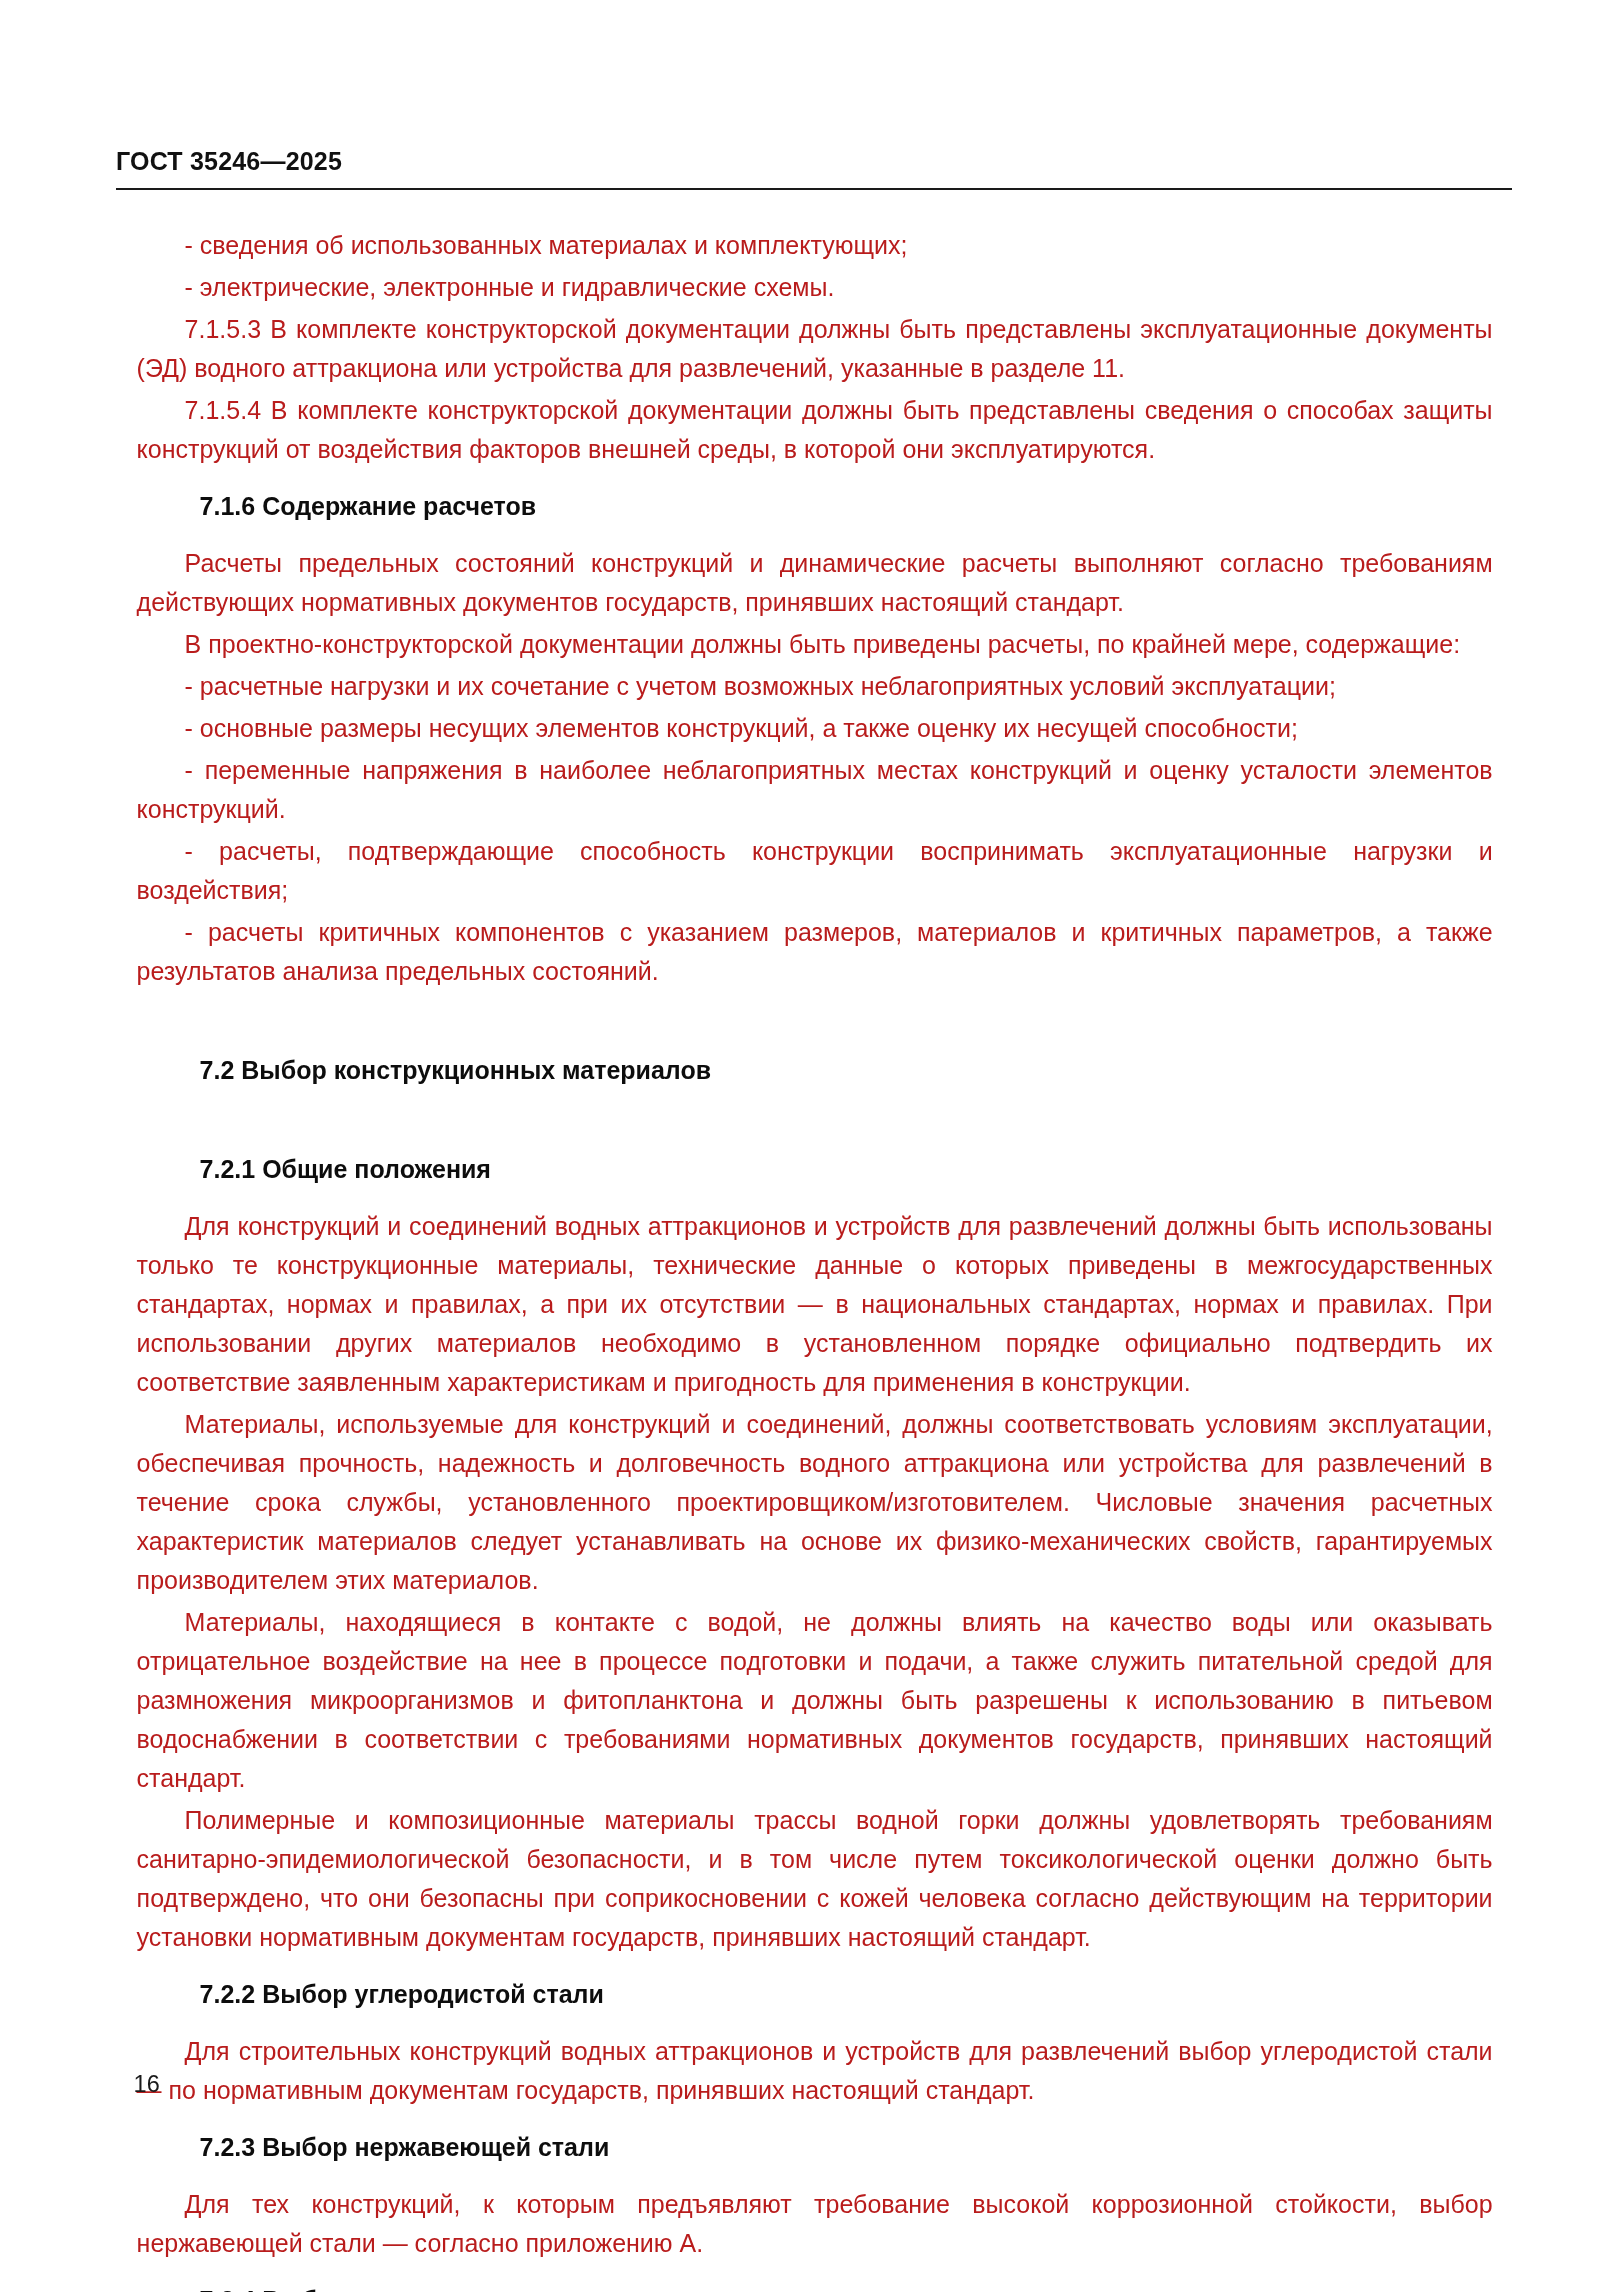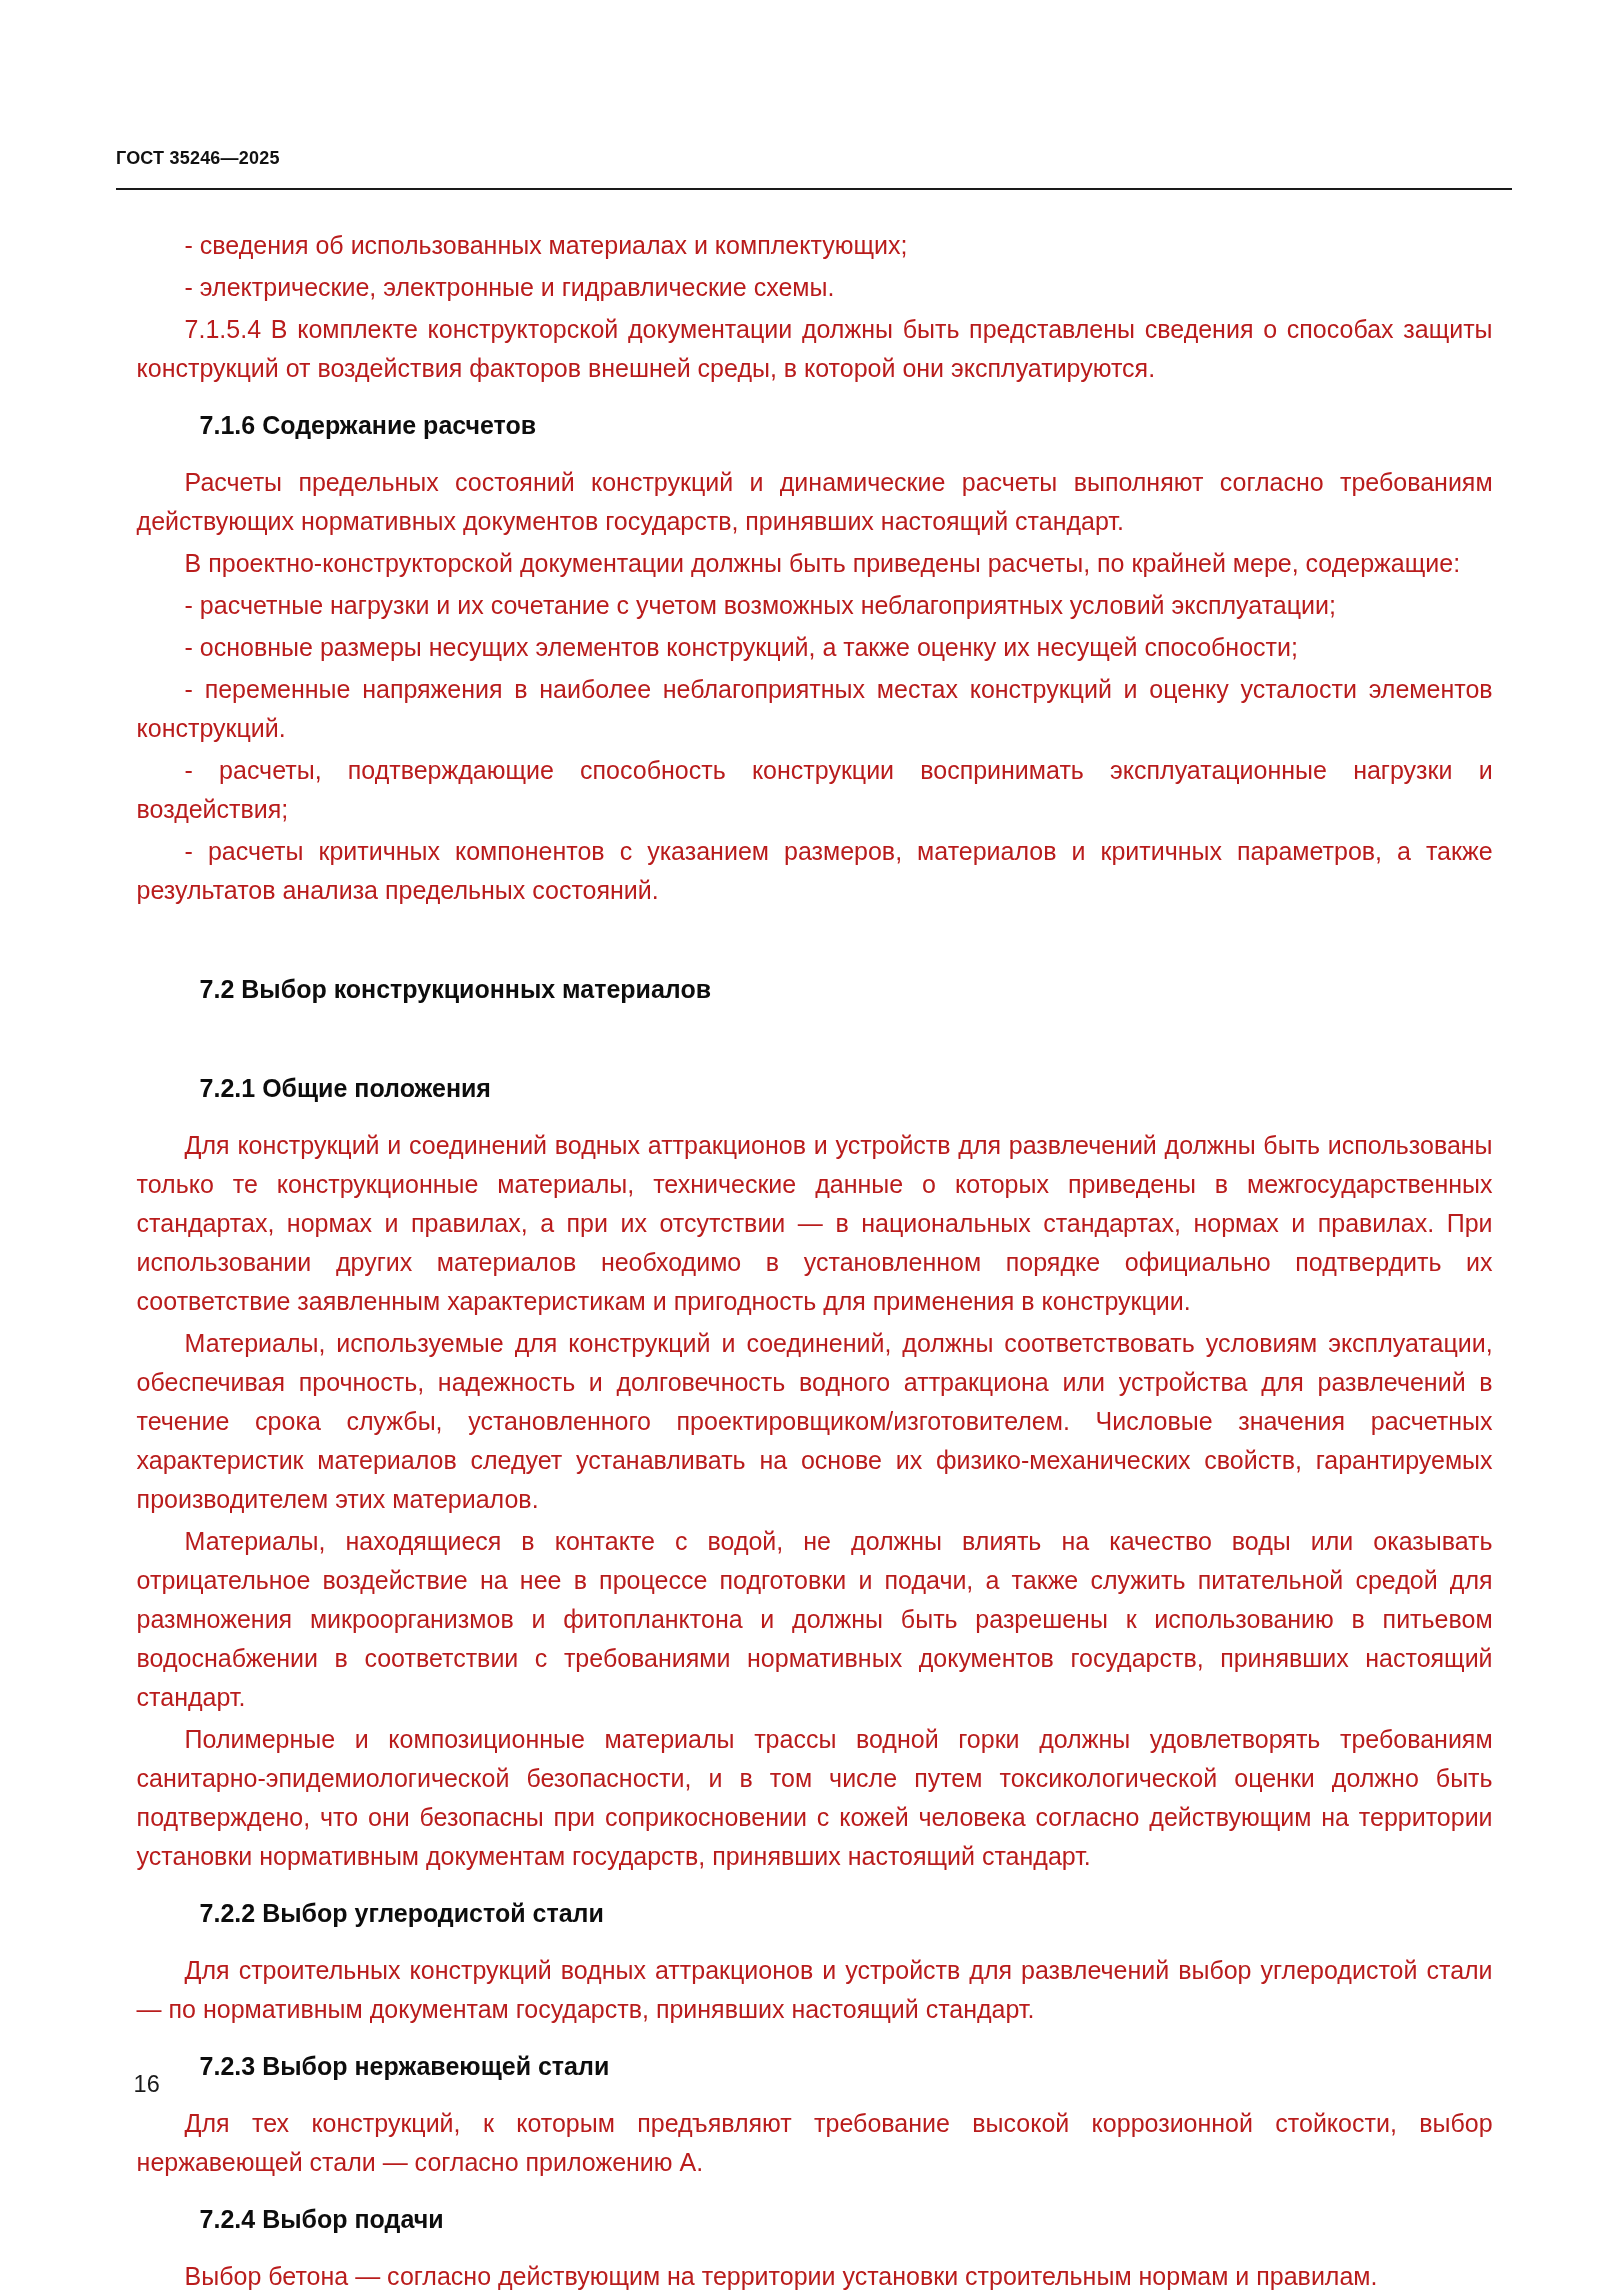--- a/index.html
+++ b/index.html
@@ -27,21 +27,21 @@
     height: 2293px;
   }
   
   .header {
     position: absolute;
     left: 0;
     top: 149px;
     width: 1396px;
   }
   .header-title {
-    font-size: 18px;
+    font-size: 25px;
     font-weight: bold;
     letter-spacing: 0.2px;
     line-height: 1;
     color: #111111;
     white-space: nowrap;
   }
   .header-rule {
     position: absolute;
     left: 0;
     top: 188px;
@@ -100,20 +100,21 @@
 
     <div class="header">
       <div class="header-title">ГОСТ 35246—2025</div>
     </div>
     <div class="header-rule"></div>
 
     <div class="body-col">
 
       <p class="ind">- сведения об использованных материалах и комплектующих;</p>
       <p class="ind">- электрические, электронные и гидравлические схемы.</p>
+      <p class="ind">7.1.5.3 В комплекте конструкторской документации должны быть представлены эксплуатационные документы (ЭД) водного аттракциона или устройства для развлечений, указанные в разделе 11.</p>
       <p class="ind">7.1.5.4 В комплекте конструкторской документации должны быть представлены сведения о способах защиты конструкций от воздействия факторов внешней среды, в которой они эксплуатируются.</p>
 
       <h4 class="heading">7.1.6 Содержание расчетов</h4>
       <p class="ind">Расчеты предельных состояний конструкций и динамические расчеты выполняют согласно требованиям действующих нормативных документов государств, принявших настоящий стандарт.</p>
       <p class="ind">В проектно-конструкторской документации должны быть приведены расчеты, по крайней мере, содержащие:</p>
 
       <p class="ind">- расчетные нагрузки и их сочетание с учетом возможных неблагоприятных условий эксплуатации;</p>
       <p class="ind">- основные размеры несущих элементов конструкций, а также оценку их несущей способности;</p>
       <p class="ind">- переменные напряжения в наиболее неблагоприятных местах конструкций и оценку усталости элементов конструкций.</p>
       <p class="ind">- расчеты, подтверждающие способность конструкции воспринимать эксплуатационные нагрузки и воздействия;</p>

